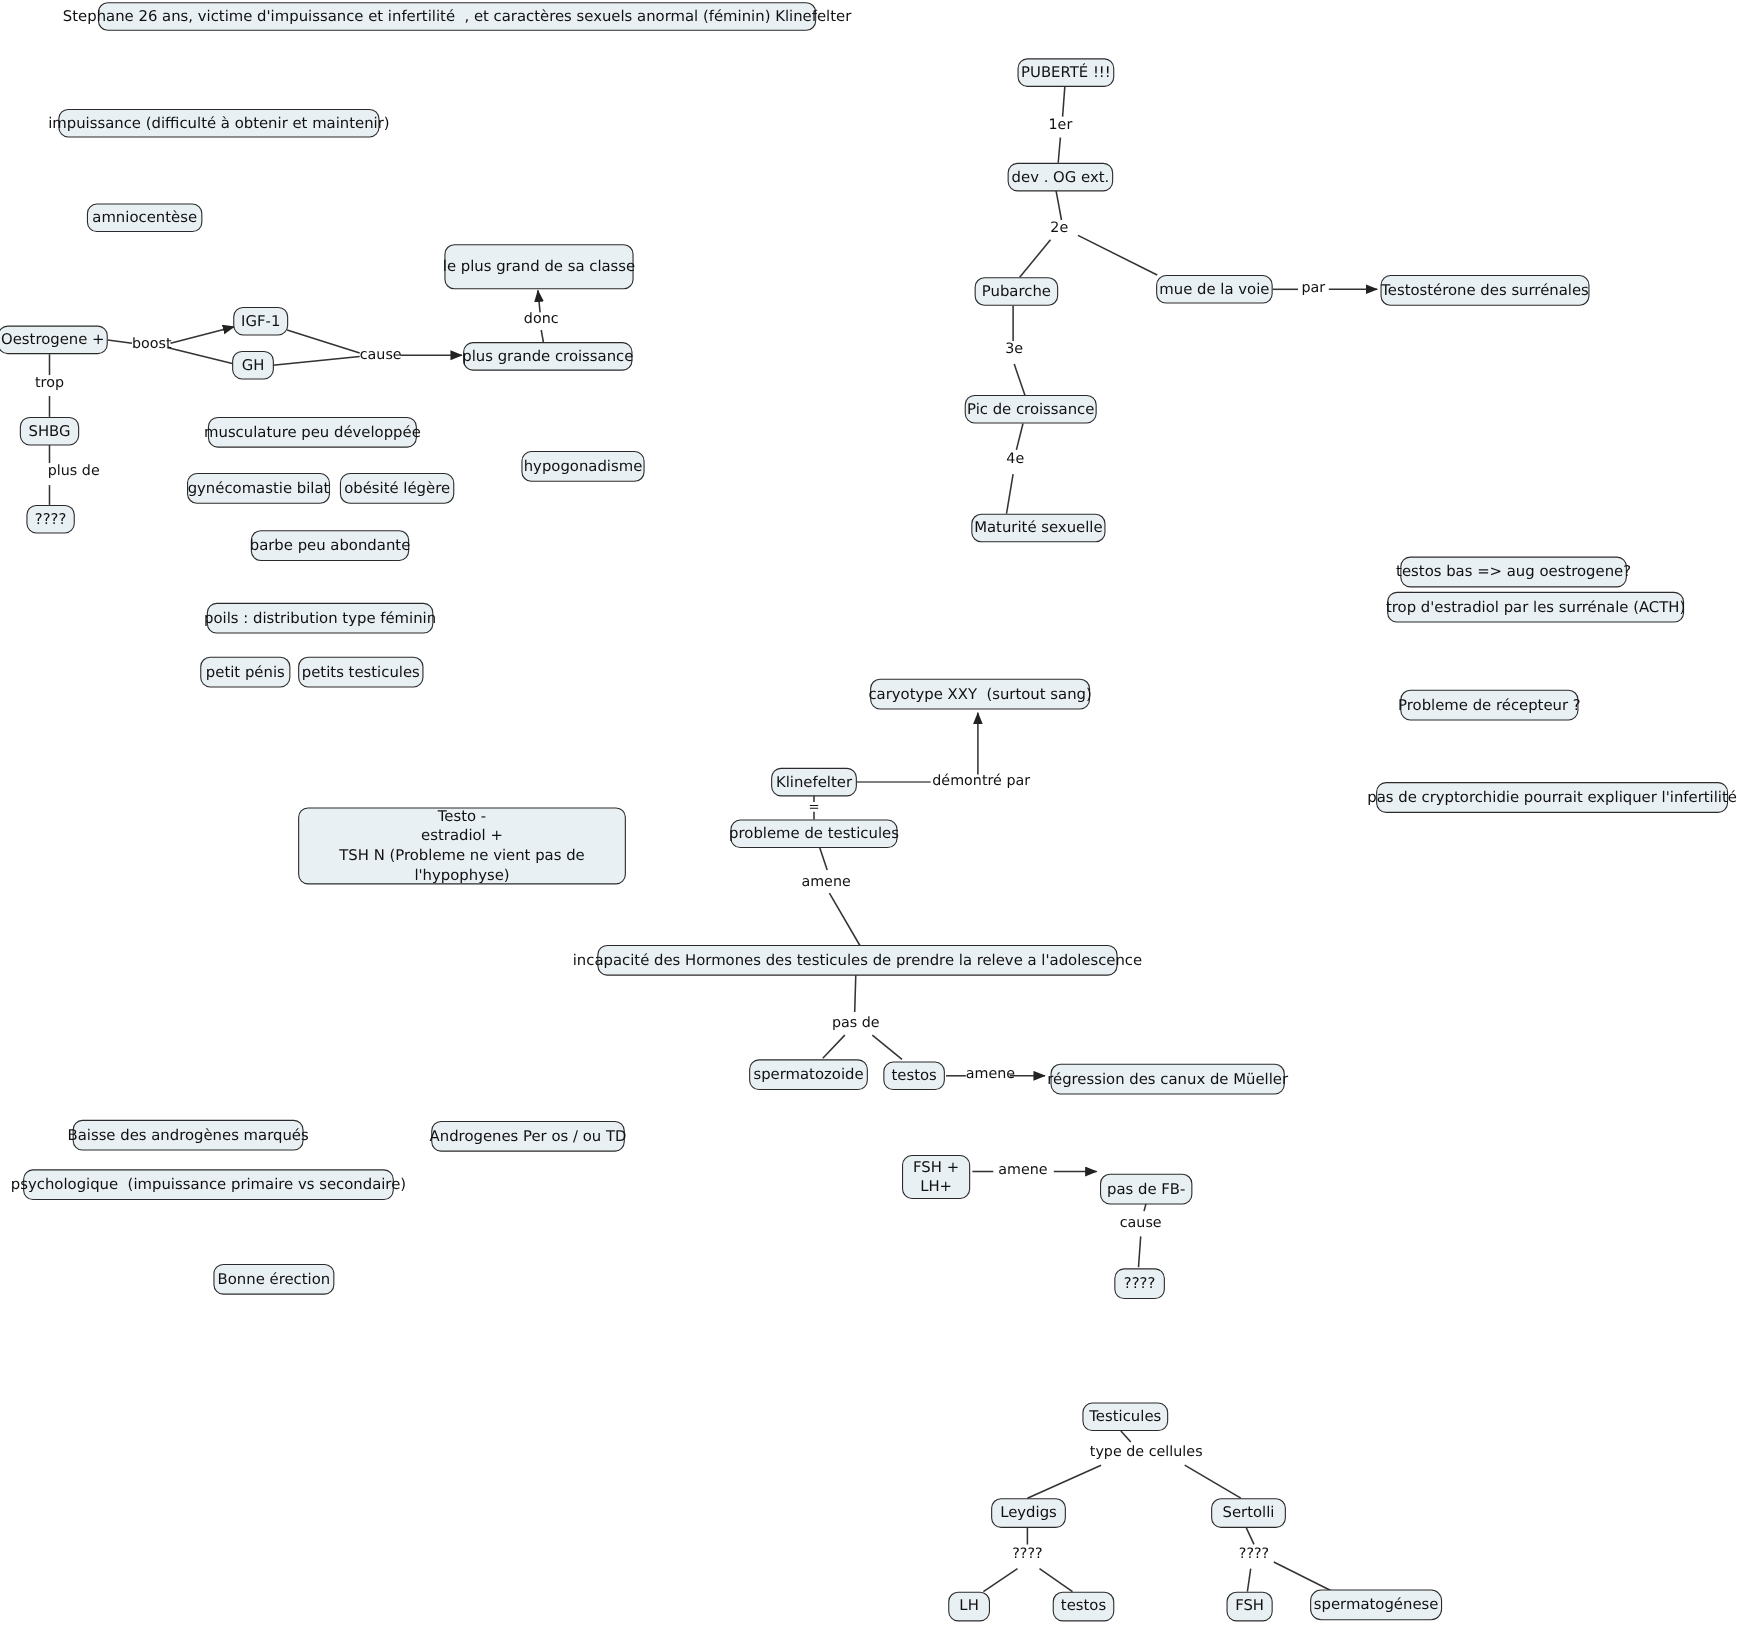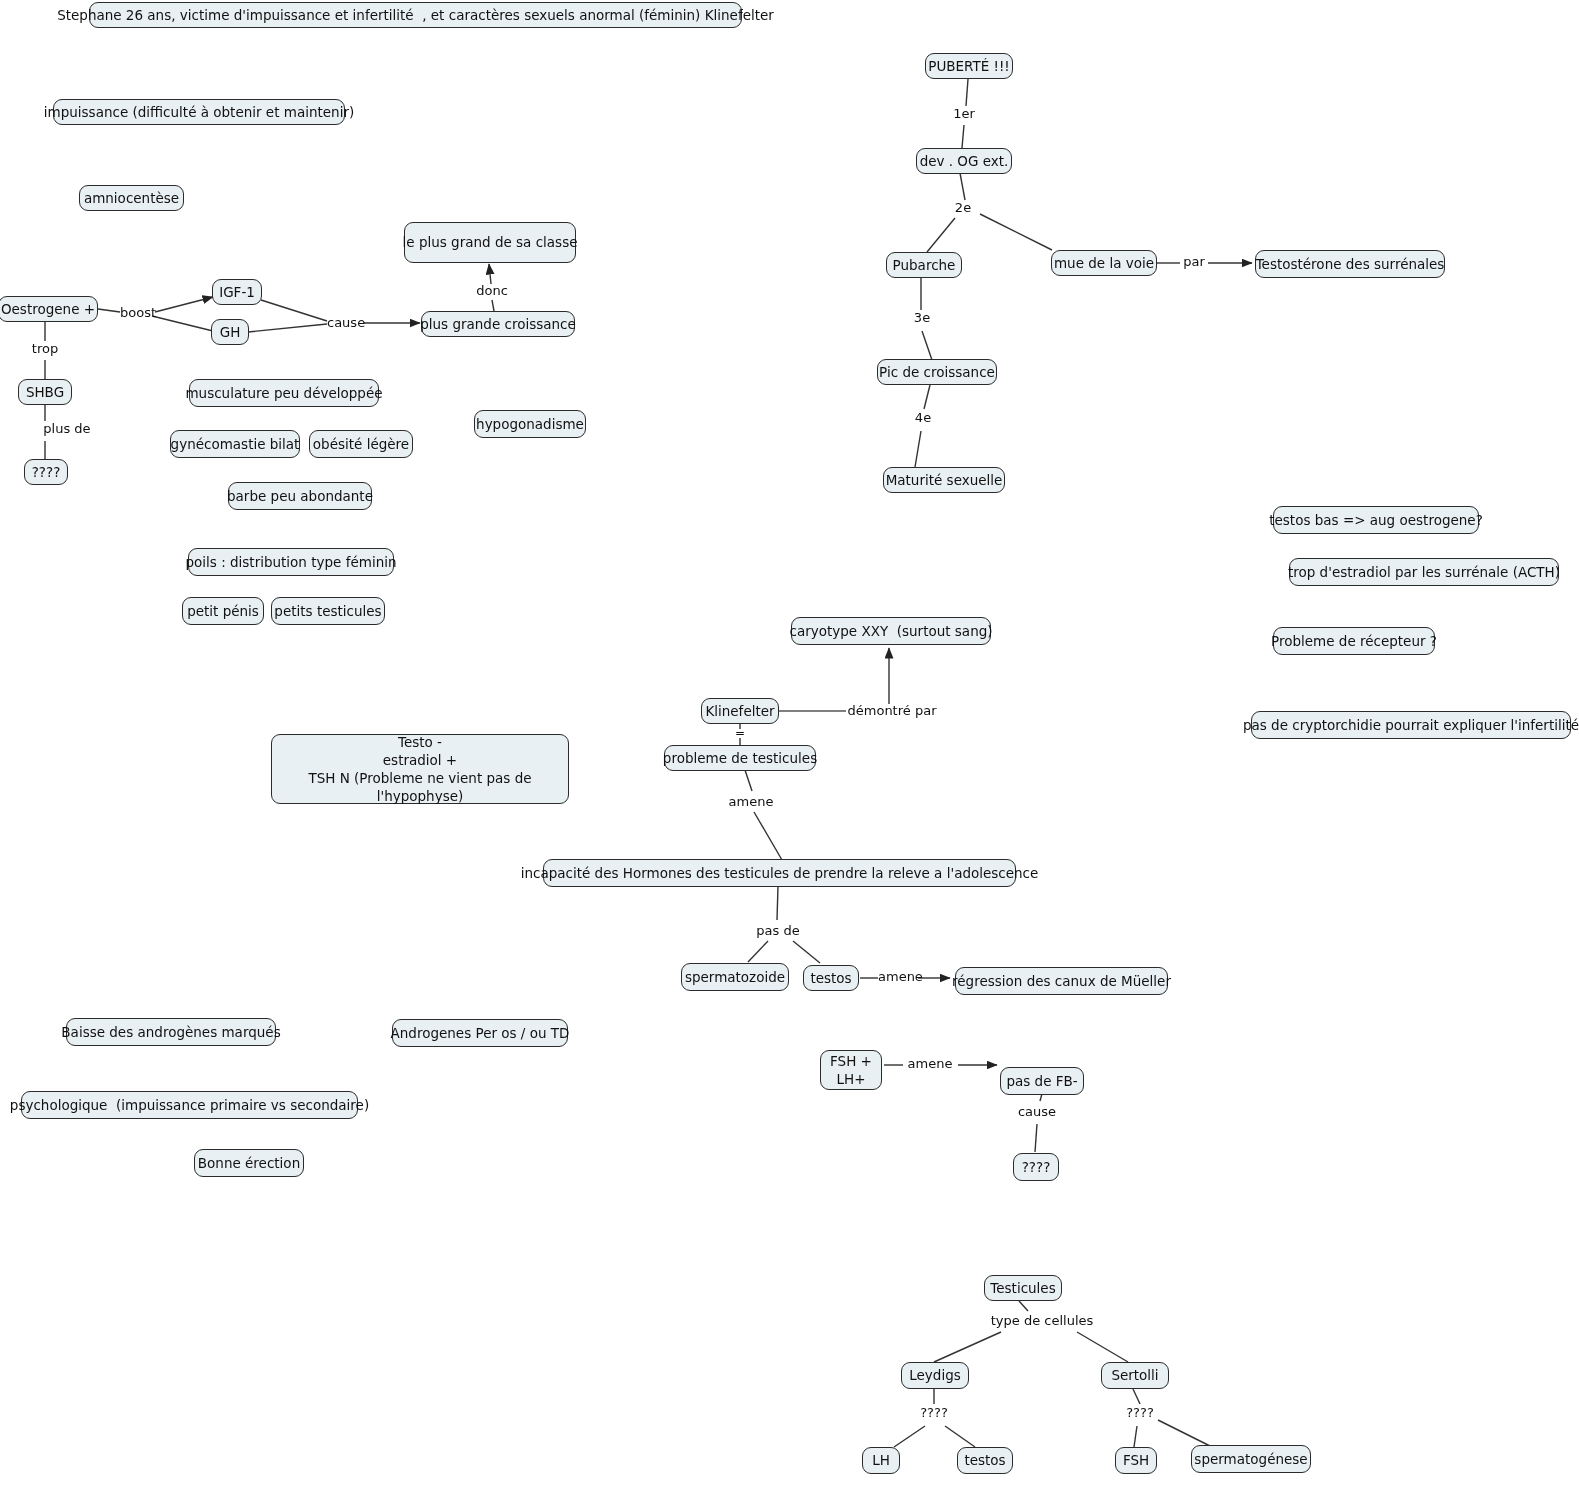--- a/index.html
+++ b/index.html
@@ -185,21 +185,21 @@
   <div class="node" style="left:1051px; top:250px; width:106px; height:26px;">mue de la voie</div>
 
   <div class="node" style="left:1255px; top:250px; width:190px; height:28px;">Testostérone des surrénales</div>
 
   <div class="node" style="left:877px; top:359px; width:120px; height:26px;">Pic de croissance</div>
 
   <div class="node" style="left:855px; top:467px; width:122px; height:26px;margin-left:28px;">Maturité sexuelle</div>
 
   <div class="node" style="left:1273px; top:506px; width:206px; height:28px;">testos bas =&gt; aug oestrogene?</div>
 
-  <div class="node" style="left:1261px; top:558px; width:270px; height:28px;margin-left:28px;">trop d'estradiol par les surrénale (ACTH)</div>
+  <div class="node" style="left:1261px; top:538px; width:270px; height:28px;">trop d'estradiol par les surrénale (ACTH)</div>
 
   <div class="node" style="left:1273px; top:627px; width:162px; height:28px;">Probleme de récepteur ?</div>
 
   <div class="node" style="left:1251px; top:711px; width:320px; height:28px;">pas de cryptorchidie pourrait expliquer l'infertilité</div>
 
   <div class="node" style="left:791px; top:617px; width:200px; height:28px;">caryotype XXY  (surtout sang)</div>
 
   <div class="node" style="left:701px; top:698px; width:78px; height:26px;">Klinefelter</div>
 
   <div class="node" style="left:664px; top:745px; width:152px; height:26px;">probleme de testicules</div>
@@ -213,21 +213,21 @@
   <div class="node" style="left:681px; top:963px; width:108px; height:28px;">spermatozoide</div>
 
   <div class="node" style="left:803px; top:965px; width:56px; height:26px;">testos</div>
 
   <div class="node" style="left:955px; top:967px; width:213px; height:28px;">régression des canux de Müeller</div>
 
   <div class="node" style="left:66px; top:1018px; width:210px; height:28px;">Baisse des androgènes marqués</div>
 
   <div class="node" style="left:392px; top:1019px; width:176px; height:28px;text-align:right;">Androgenes Per os / ou TD</div>
 
-  <div class="node" style="left:21px; top:1063px; width:337px; height:28px;margin-top:28px;">psychologique  (impuissance primaire vs secondaire)</div>
+  <div class="node" style="left:21px; top:1063px; width:337px; height:28px;">psychologique  (impuissance primaire vs secondaire)</div>
 
   <div class="node" style="left:194px; top:1149px; width:110px; height:28px;">Bonne érection</div>
 
   <div class="node multiline" style="left:820px; top:1050px; width:62px; height:40px;">FSH +
 LH+</div>
 
   <div class="node" style="left:1000px; top:1051px; width:84px; height:28px;margin-top:16px;">pas de FB-</div>
 
   <div class="node" style="left:1013px; top:1153px; width:46px; height:28px;">????</div>
 
@@ -236,21 +236,21 @@
   <div class="node" style="left:901px; top:1362px; width:68px; height:27px;">Leydigs</div>
 
   <div class="node" style="left:1101px; top:1362px; width:68px; height:27px;">Sertolli</div>
 
   <div class="node" style="left:862px; top:1447px; width:38px; height:27px;">LH</div>
 
   <div class="node" style="left:957px; top:1447px; width:56px; height:27px;">testos</div>
 
   <div class="node" style="left:1115px; top:1447px; width:42px; height:27px;">FSH</div>
 
-  <div class="node" style="left:1191px; top:1445px; width:120px; height:28px;">spermatogénese</div>
+  <div class="node" style="left:1191px; top:1445px; width:120px; height:28px;border-radius:10px;">spermatogénese</div>
 
   <div class="linklabel" style="left:120px; top:305px; width:36px;">boost</div>
 
   <div class="linklabel" style="left:327px; top:315px; width:38px;">cause</div>
 
   <div class="linklabel" style="left:474px; top:283px; width:36px;">donc</div>
 
   <div class="linklabel" style="left:28px; top:341px; width:34px;">trop</div>
 
   <div class="linklabel" style="left:18px; top:421px; width:54px;margin-left:22px;">plus de</div>

